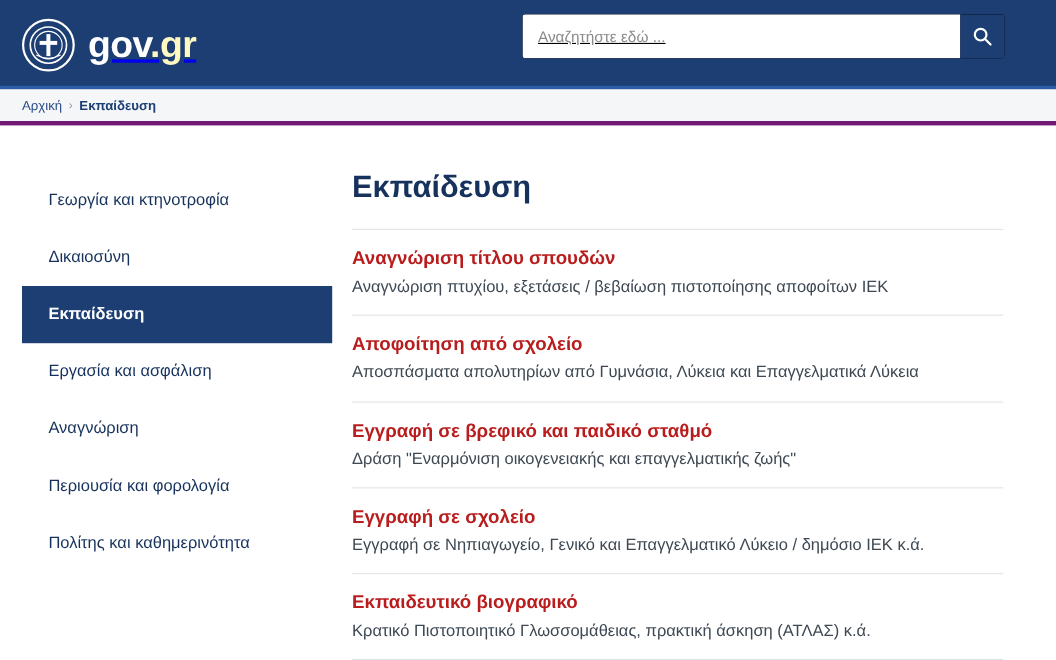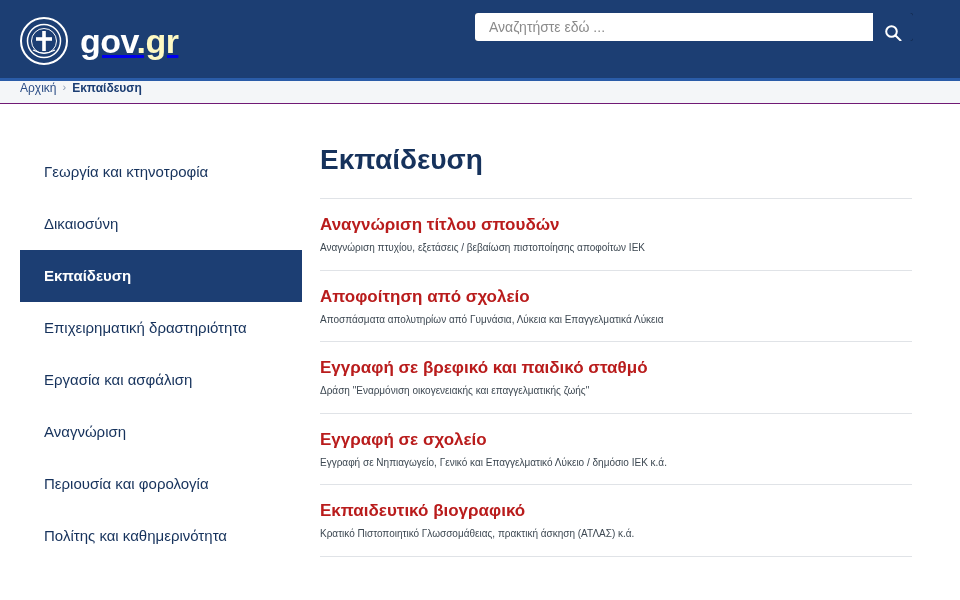--- a/index.html
+++ b/index.html
@@ -54,25 +54,26 @@
     white-space: nowrap;
   }
   .wordmark .gr { color: #fef9c3; }
 
   
   .search-wrap {
     position: absolute;
     left: 475px;
     top: 13px;
     width: 438px;
-    height: 28px;
+    height: 40px;
     display: flex;
     background: #000000;
     border-radius: 3px;
     overflow: hidden;
+    text-decoration: underline;
   }
   .search-input {
     flex: 1;
     border: 0;
     outline: none;
     padding: 0 14px;
     font-size: 14px;
     color: #333;
     font-family: "Liberation Sans", sans-serif;
     background: #ffffff;
@@ -86,25 +87,25 @@
     cursor: pointer;
     display: flex;
     align-items: center;
     justify-content: center;
     flex: none;
   }
   .search-button svg { display: block; }
 
   
   .breadcrumb {
-    height: 23px;
+    height: 33px;
     background: #f4f6f8;
-    border-bottom: 1px solid #701a75;
-    display: flex;
-    align-items: flex-start;
+    border-bottom: 4px solid #701a75;
+    display: flex;
+    align-items: center;
     padding: 0 20px;
     font-size: 12px;
     color: #2b4d85;
     gap: 6px;
   }
   .breadcrumb .crumb-link { color: #2b4d85; text-decoration: none; }
   .breadcrumb .sep { color: #8a9bb3; font-size: 11px; }
   .breadcrumb .crumb-current { color: #1c3e73; font-weight: bold; }
 
   
@@ -157,21 +158,21 @@
     border-bottom: 1px solid #e0e3e7;
     cursor: pointer;
   }
   .service-title {
     font-size: 17px;
     font-weight: bold;
     color: #b91c1c;
     margin-bottom: 6px;
   }
   .service-desc {
-    font-size: 10px;
+    font-size: 15px;
     color: #3d4852;
     line-height: 1.35;
   }
 </style>
 </head>
 <body>
 
 <div class="header">
   <a class="brand" href="#">
     <span class="crest">
@@ -204,21 +205,20 @@
   <span class="sep">›</span>
   <span class="crumb-current">Εκπαίδευση</span>
 </nav>
 
 <div class="page">
 
   <aside class="sidebar">
     <a class="nav-item" href="#">Γεωργία και κτηνοτροφία</a>
     <a class="nav-item" href="#">Δικαιοσύνη</a>
     <a class="nav-item active" href="#">Εκπαίδευση</a>
-    <a class="nav-item" href="#">Επιχειρηματική δραστηριότητα</a>
     <a class="nav-item" href="#">Εργασία και ασφάλιση</a>
     <a class="nav-item" href="#">Αναγνώριση</a>
     <a class="nav-item" href="#">Περιουσία και φορολογία</a>
     <a class="nav-item" href="#">Πολίτης και καθημερινότητα</a>
   </aside>
 
   <main class="content">
     <h1 class="page-title">Εκπαίδευση</h1>
 
     <div class="service-list">

